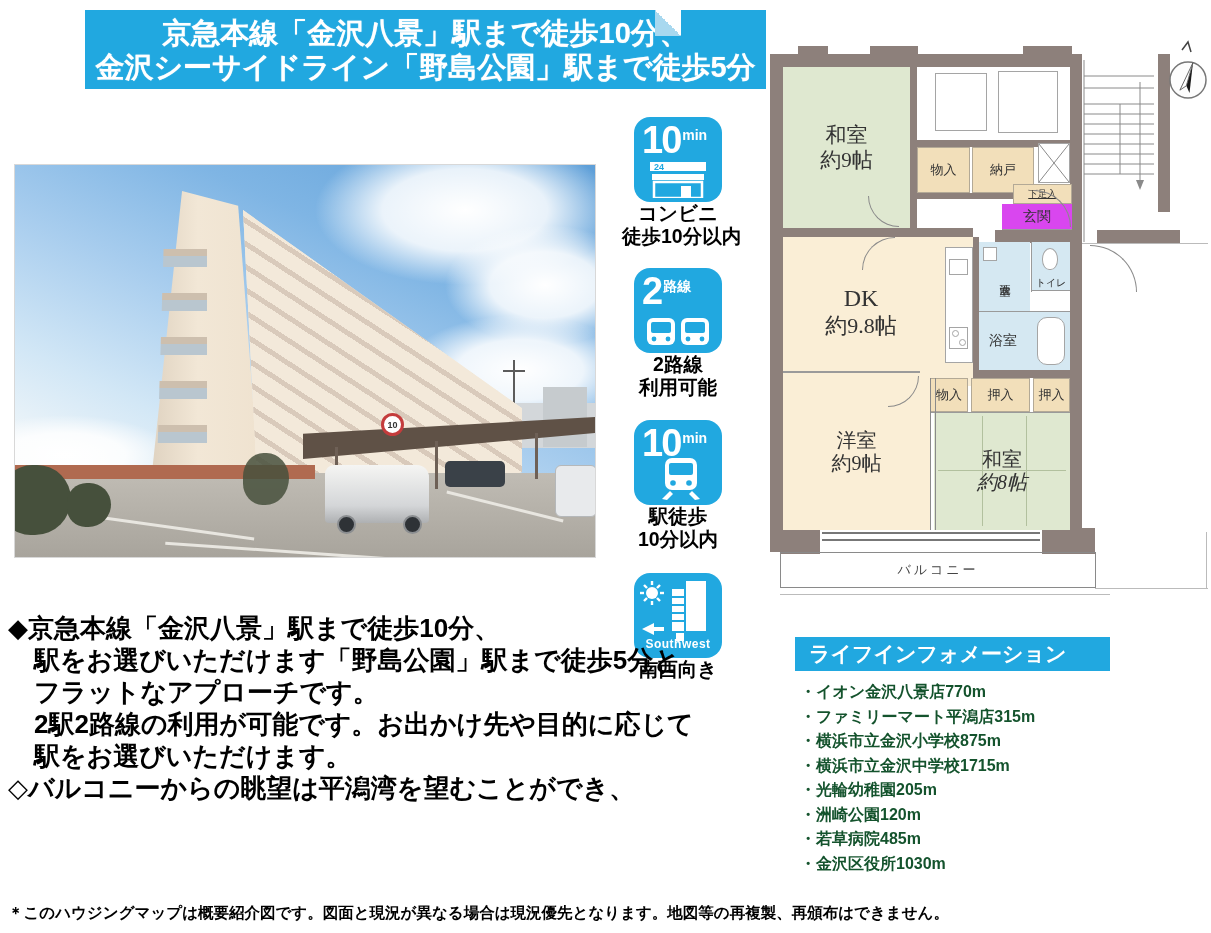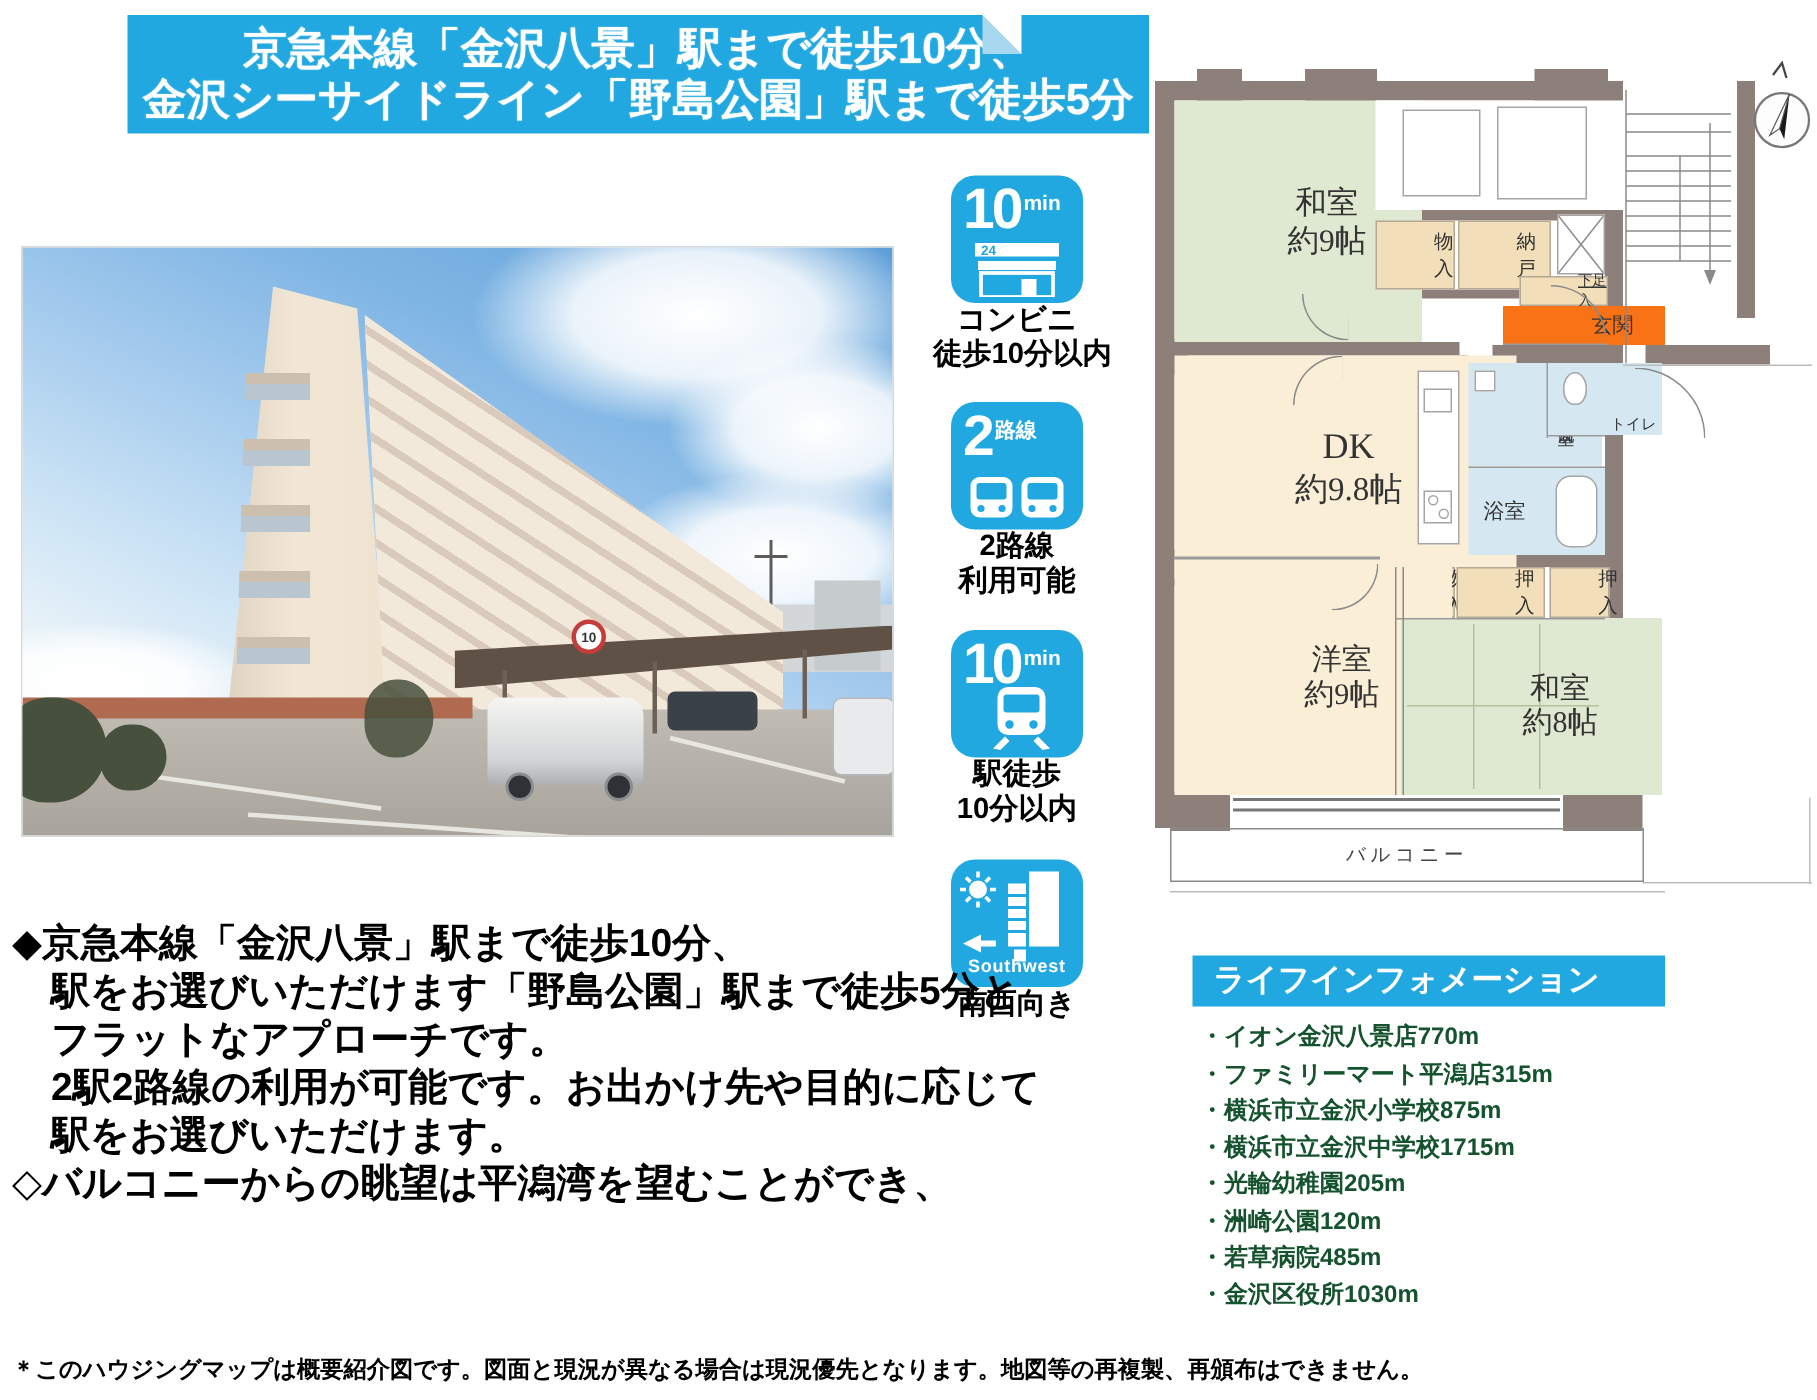--- a/index.html
+++ b/index.html
@@ -52,21 +52,21 @@
   .badge .big{font-size:38px;line-height:42px;letter-spacing:-2px;}
   .badge .small{font-size:14px;line-height:14px;margin:9px 0 0 2px;}
   .fglyph{position:absolute;left:0;right:0;bottom:4px;margin:auto;}
   .fcap{font-size:19.5px;font-weight:bold;line-height:23px;color:#000;white-space:nowrap;}
   .sw-word{position:absolute;left:0;right:0;bottom:7px;color:#fff;font-weight:bold;font-size:12px;letter-spacing:.5px;}
   
   .fp{position:absolute;left:770px;top:40px;width:441px;height:575px;font-family:"Liberation Serif","DejaVu Serif",serif;}
   .wall{position:absolute;background:#8d807b;}
   .thin{position:absolute;background:#9a9a9a;}
   .lite{position:absolute;background:#bbb;}
-  .room{position:absolute;display:flex;flex-direction:column;align-items:center;justify-content:center;color:#333;padding-left:38px;}
+  .room{position:absolute;display:flex;flex-direction:column;align-items:center;justify-content:center;color:#333;}
   .green{background:#dfe8d0;}
   .cream{background:#faeed6;}
   .blu{background:#d5e8f2;}
   .tan{background:#f2dfba;border:1px solid #b3a996;box-sizing:border-box;}
   .rl{line-height:1.15;text-align:center;white-space:nowrap;}
   .outbox{position:absolute;background:#fff;border:1px solid #a5a5a5;box-sizing:border-box;}
   .arc{position:absolute;border:1px solid #8a8a8a;border-right:none;border-bottom:none;
        border-radius:100% 0 0 0;background:transparent;}
   .tat{position:absolute;background:#b2c09e;}
   .balcony{position:absolute;left:10px;top:512px;width:316px;height:36px;border:1px solid #8a8a8a;box-sizing:border-box;
@@ -257,21 +257,21 @@
       </div>
     <div class="outbox" style="left:268px;top:103px;width:32px;height:40px;">
       <svg width="30" height="38" viewBox="0 0 30 38">
         <line x1="0" y1="0" x2="30" y2="38" stroke="#8a8a8a"></line>
           <line x1="30" y1="0" x2="0" y2="38" stroke="#8a8a8a"></line>
       </svg>
     </div>
     <div class="room tan" style="left:243px;top:144px;width:59px;height:20px;font-size:9.5px;text-decoration:underline;">
         <span>下足入</span>
       </div>
-    <div class="room" style="left:232px;top:164px;width:70px;height:26px;background:#f97316;font-size:14px;">
+    <div class="room" style="left:232px;top:164px;width:70px;height:26px;background:#d946ef;font-size:14px;">
         <span>玄関</span>
       </div>
 
     <div class="room cream" style="left:13px;top:197px;width:190px;height:149px;">
       <div class="rl" style="font-size:24px;padding-right:34px;"><span>DK</span></div>
       <div class="rl" style="font-size:22px;padding-right:34px;"><span>約9.8帖</span></div>
     </div>
     <div class="outbox" style="left:175px;top:207px;width:28px;height:116px;"></div>
     <div class="outbox" style="left:179px;top:219px;width:19px;height:16px;"></div>
     <div class="outbox" style="left:179px;top:287px;width:19px;height:22px;"></div>
@@ -306,21 +306,21 @@
 
     <div class="room cream" style="left:13px;top:333px;width:147px;height:157px;">
       <div class="rl" style="font-size:20px;"><span>洋室</span></div>
       <div class="rl" style="font-size:20px;"><span>約9帖</span></div>
     </div>
     <div class="room green" style="left:164px;top:372px;width:136px;height:118px;">
       <div class="tat" style="left:48px;top:4px;width:1px;height:110px;"></div>
       <div class="tat" style="left:92px;top:4px;width:1px;height:110px;"></div>
       <div class="tat" style="left:4px;top:58px;width:128px;height:1px;"></div>
       <div class="rl" style="font-size:20px;z-index:2;"><span>和室</span></div>
-      <div class="rl" style="font-size:20px;z-index:2;"><span>約8帖</span></div>
+      <div class="rl" style="font-size:20px;z-index:2;font-style:italic;"><span>約8帖</span></div>
     </div>
 
     <div class="thin" style="left:13px;top:331px;width:137px;height:2px;"></div>
     <div class="thin" style="left:160px;top:372px;width:140px;height:1px;"></div>
     <div style="position:absolute;left:160px;top:338px;width:4px;height:152px;border-left:1px solid #8a8a8a;border-right:1px solid #8a8a8a;"></div>
     <div class="thin" style="left:232px;top:189px;width:70px;height:1px;"></div>
 
     <div class="arc" style="left:92px;top:197px;width:32px;height:32px;"></div>
     <div class="arc" style="left:264px;top:150px;width:36px;height:36px;transform:rotate(90deg);"></div>
     <div class="arc" style="left:118px;top:336px;width:30px;height:30px;transform:rotate(180deg);"></div>

